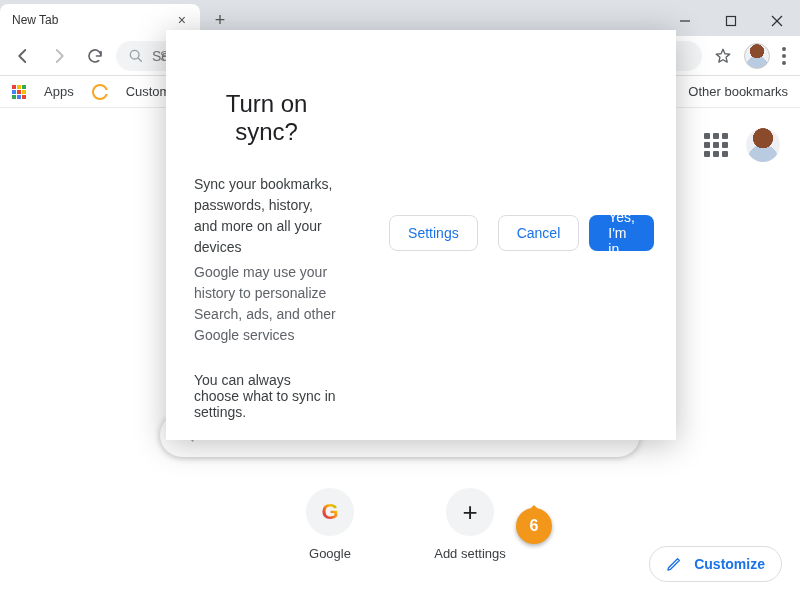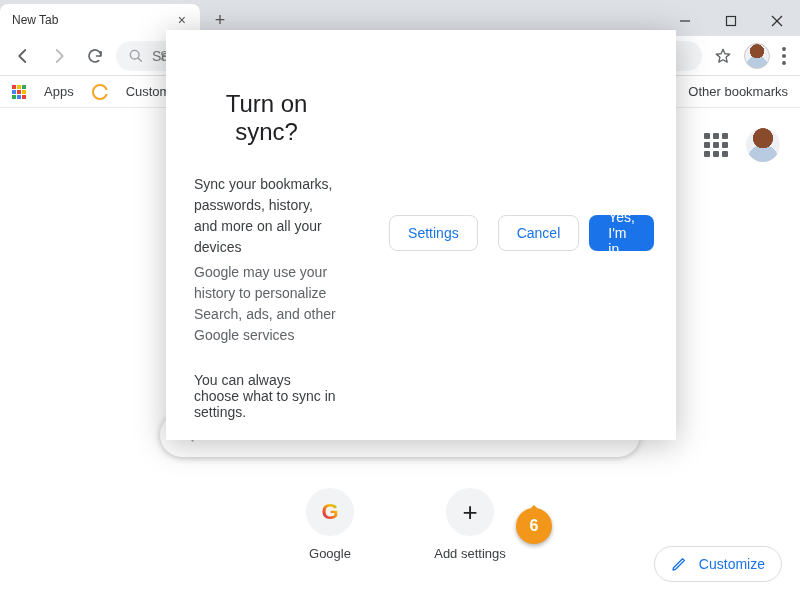--- a/index.html
+++ b/index.html
@@ -53,21 +53,21 @@
 
   .shortcuts { position:absolute; top:380px; display:flex; gap:40px;}
   .sc { width:100px; display:flex; flex-direction:column; align-items:center; gap:10px; cursor:pointer;}
   .sc-circle{width:48px;height:48px;border-radius:50%; background:#f1f3f4; display:flex; align-items:center; justify-content:center; font-size:20px;}
   .sc-label{font-size:13px; color:#3c4043;}
   .g-icon{font-weight:bold; font-size:22px; background:linear-gradient(45deg,#4285f4,#ea4335,#fbbc05,#34a853); -webkit-background-clip:text; color:transparent;}
   .ws-icon{ width:20px; height:20px; position:relative;}
   .ws-icon::before{content:"";position:absolute;inset:0;border:1px solid #bdc1c6;border-radius:2px;background:#fff;}
   .ws-icon::after{content:"";position:absolute;left:4px;right:4px;bottom:3px;height:5px;background:linear-gradient(90deg,#4285f4 33%,#ea4335 33% 66%,#fbbc05 66%);}
 
-  .customize { position:absolute; bottom:18px; right:18px; height:36px; border:1px solid #dadce0; border-radius:18px; background:#fff; display:flex; align-items:center; gap:12px; padding:0 16px; color:#1a73e8; font-size:14px; cursor:pointer;}
+  .customize { position:absolute; bottom:18px; right:18px; height:36px; border:1px solid #dadce0; border-radius:18px; background:#fff; display:flex; align-items:center; gap:12px; padding:0 16px; color:#1a73e8; font-size:14px; cursor:pointer;font-weight:bold;}
   .pencil{color:#1a73e8;}
 
   
   .dialog { position:absolute; left:166px; top:30px; width:510px; background:#fff; box-shadow:0 4px 30px rgba(0,0,0,.25); z-index:50; display:flex; }
   .dialog-hero{height:140px; background:#f1f3f4; position:relative; overflow:hidden;}
   .hero-icon{position:absolute; color:#cfd2d6;}
   .hero-avatar{position:absolute; left:50%; bottom:-35px; transform:translateX(-50%); width:70px; height:70px; border-radius:50%; background:#ddd center/cover; border:3px solid #fff; box-shadow:0 1px 4px rgba(0,0,0,.2);}
   .hero-avatar::before{content:"";position:absolute;inset:-5px;border-radius:50%;border:2px solid transparent;border-top-color:#fbbc05;border-right-color:#ea4335;transform:rotate(20deg);}
   .blue-curve{position:absolute;left:90px;top:35px;width:70px;height:70px;border:6px solid #4285f4;border-color:#4285f4 transparent transparent transparent;border-radius:50%;transform:rotate(-30deg);}
   .green-curve{position:absolute;right:-4px;top:-6px;width:60px;height:100px;border:6px solid #0f9d58;border-color:transparent #0f9d58 transparent transparent;border-radius:40px;}

